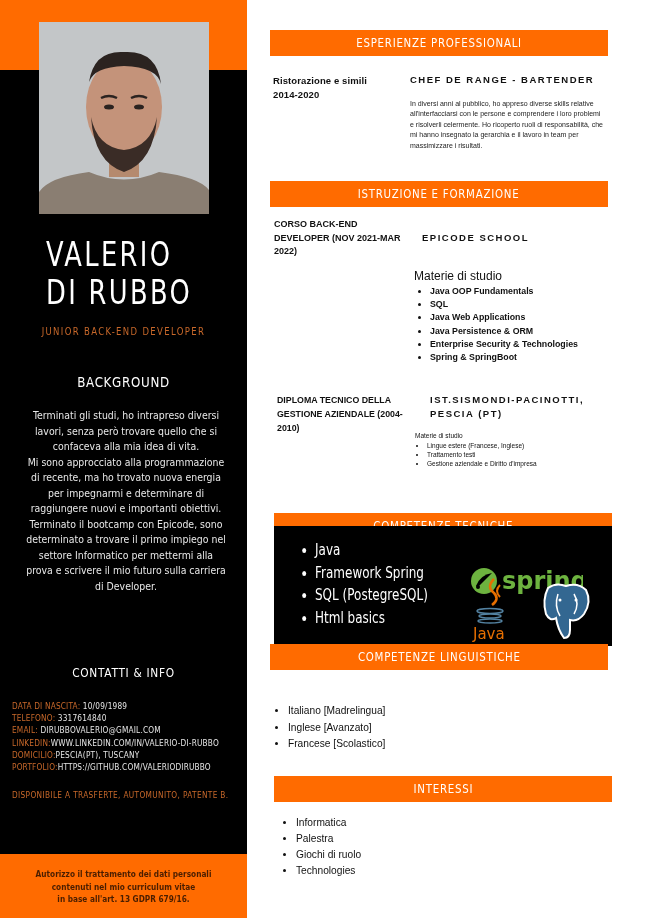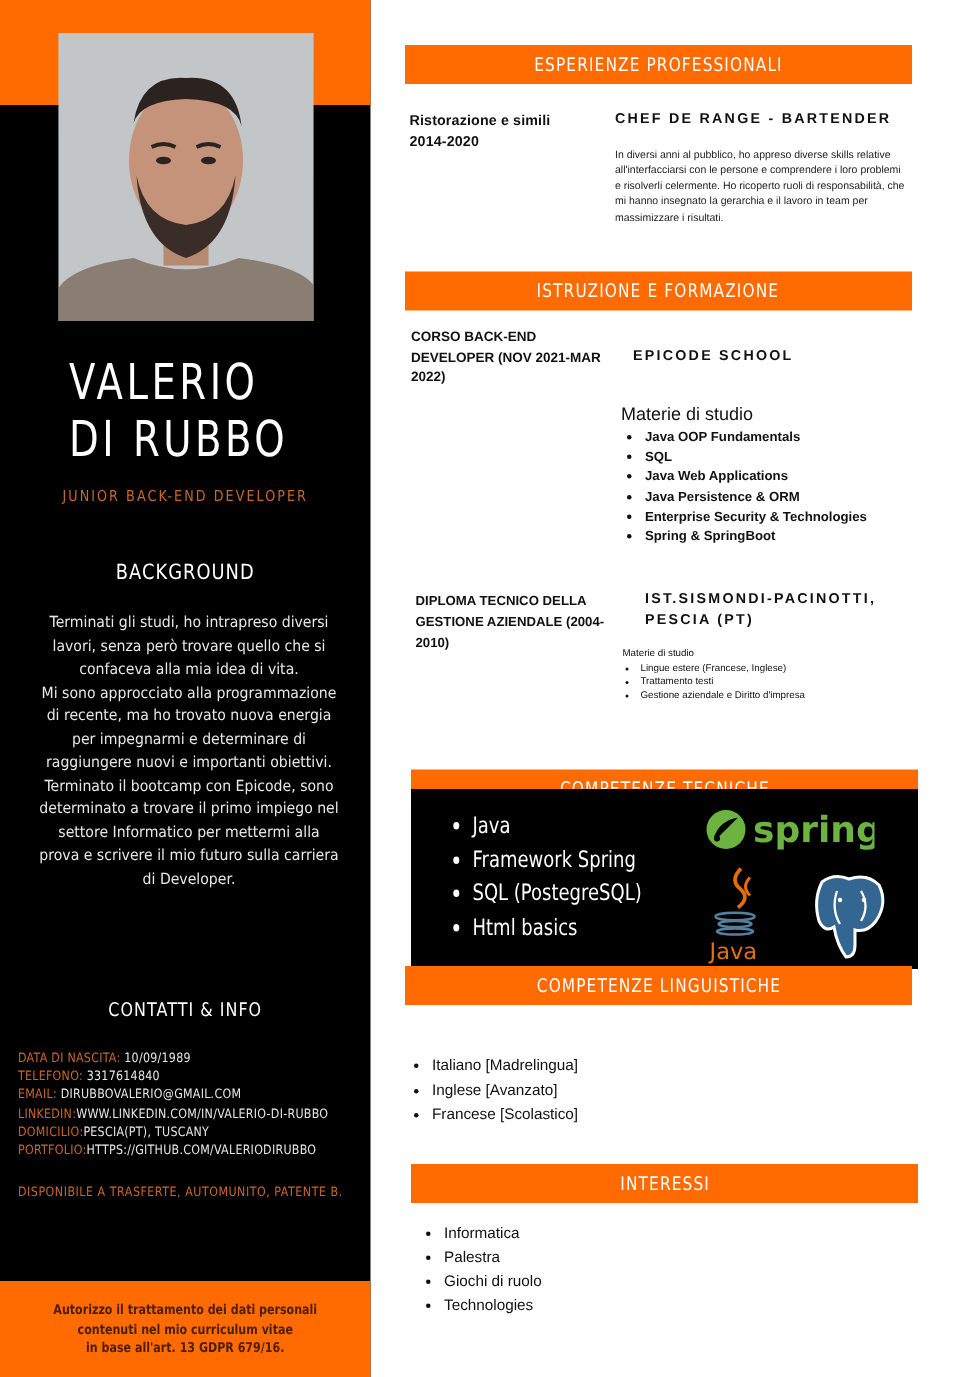--- a/index.html
+++ b/index.html
@@ -38,21 +38,21 @@
   .edu1-list { position: absolute; left: 430px; top: 285px; font-size: 8.8px; line-height: 13.2px; color: #111; list-style: disc; font-weight: bold; }
   .edu1-list li { color: #111; }
 
   .edu2-left { position: absolute; left: 277px; top: 393px; width: 140px; font-size: 8.8px; line-height: 14px; color: #111; font-weight: bold; }
   .edu2-school { position: absolute; left: 430px; top: 393px; width: 185px; font-size: 9.5px; line-height: 14px; letter-spacing: 1.5px; color: #111; font-weight: bold; }
   .edu2-sub { position: absolute; left: 415px; top: 432px; font-size: 6.5px; color: #111; }
   .edu2-list { position: absolute; left: 427px; top: 441px; font-size: 6.5px; line-height: 9px; color: #111; list-style: disc; }
 
   .tech-box { position: absolute; left: 274px; top: 526px; width: 338px; height: 120px; background: #000; }
   .tech-list { position: absolute; left: 315px; top: 539px; color: #fff; font-family: "DejaVu Sans", sans-serif; font-size: 15px; line-height: 22.5px; list-style: disc; transform: scaleX(0.8); transform-origin: left top; }
-  .logo-spring { position: absolute; left: 468px; top: 537px; }
+  .logo-spring { position: absolute; left: 468px; top: 565px; }
   .logo-java { position: absolute; left: 470px; top: 575px; }
   .logo-pg { position: absolute; left: 538px; top: 580px; }
 
   .lang-list { position: absolute; left: 288px; top: 703px; font-size: 10.2px; line-height: 16.5px; color: #111; list-style: disc; }
   .int-list { position: absolute; left: 296px; top: 815px; font-size: 10.2px; line-height: 16px; color: #111; list-style: disc; }
   ul li { margin-left: 0; }
 </style>
 </head>
 <body>
 

